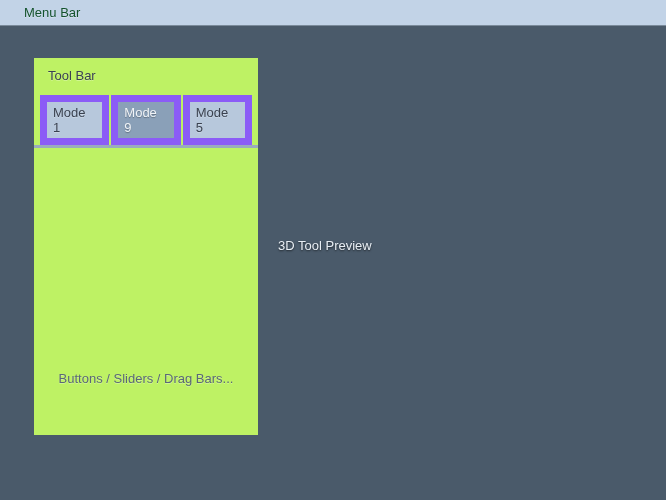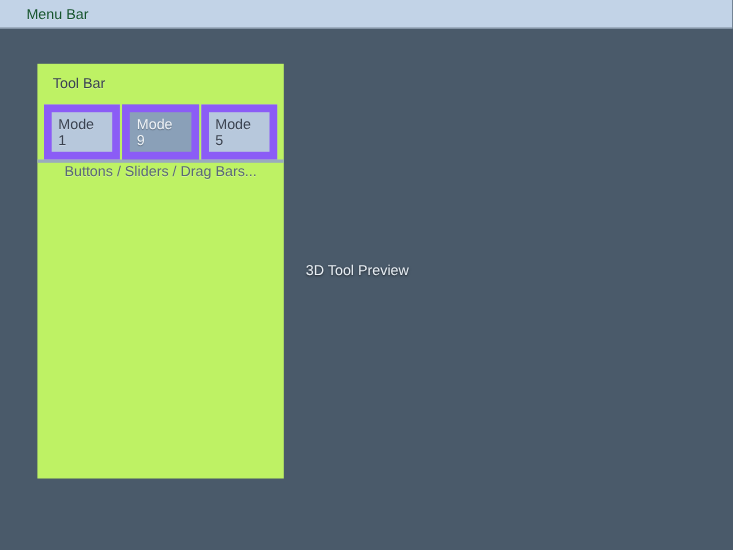--- a/index.html
+++ b/index.html
@@ -63,21 +63,21 @@
     text-shadow: 0 1px 0 rgba(255,255,255,0.25);
   }
   .tab.active {
     background: #8aa0b8;
     color: #f0f4f8;
     text-shadow: 0 1px 1px rgba(0,0,0,0.3);
   }
   .tool-body {
     height: 238px;
     display: flex;
-    align-items: flex-start;
+    align-items: flex-end;
     justify-content: center;
     color: #5a6878;
     font-size: 13px;
     text-shadow: 0 1px 0 rgba(255,255,255,0.3);
   }
   .scene-label {
     position: absolute;
     left: 278px;
     top: 212px;
     color: #e8eef4;

